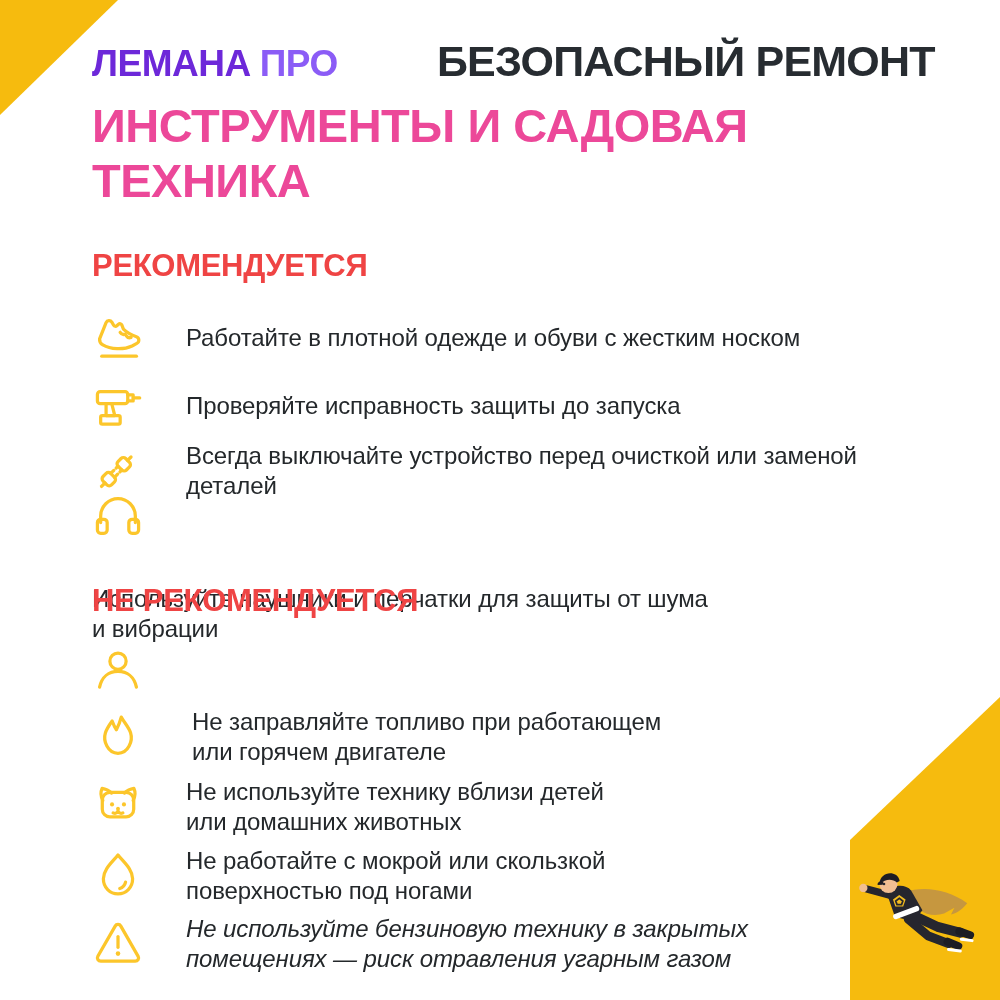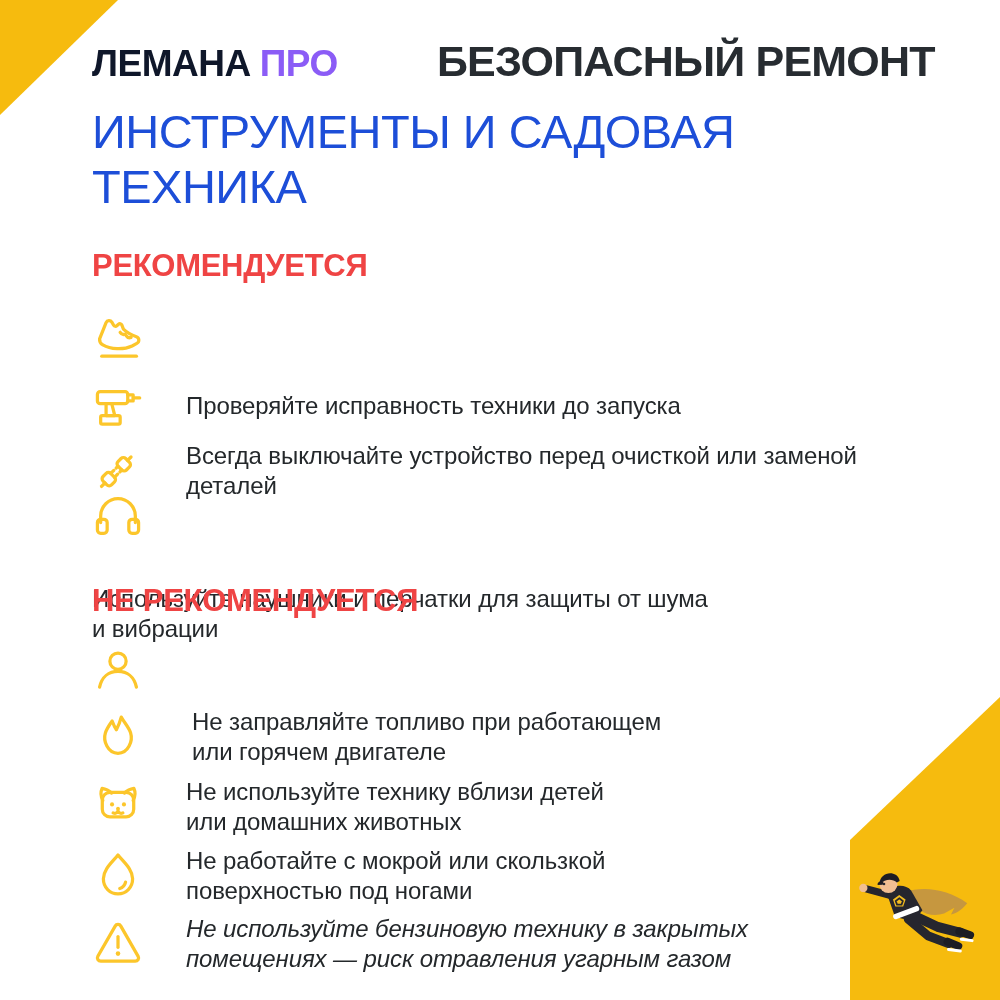--- a/index.html
+++ b/index.html
@@ -13,27 +13,27 @@
   .corner-tl{
     left:0;top:0;width:118px;height:115px;background:#F6BB0E;
     clip-path:polygon(0 0,100% 0,0 100%);
   }
   .corner-br{
     left:850px;top:697px;width:150px;height:303px;background:#F6BB0E;
     clip-path:polygon(100% 0,100% 100%,0 100%,0 47.2%);
   }
   
   .logo{left:92px;top:44px;font-size:37px;font-weight:900;letter-spacing:-0.5px;line-height:40px;white-space:nowrap;}
-  .logo .dark{color:#0f172a;}
+  .logo .dark{color:#6d28d9;}
   .logo .accent{color:#8b5cf6;margin-left:9px;}
   .program-title{left:437px;top:38px;font-size:43px;font-weight:800;letter-spacing:-0.8px;line-height:46px;color:#272C31;white-space:nowrap;}
   
   .page-title{
-    left:92px;top:104px;width:820px;font-size:47px;font-weight:400;
-    letter-spacing:-0.5px;line-height:55px;color:#1d4ed8;white-space:pre-line;
+    left:92px;top:98px;width:820px;font-size:47px;font-weight:700;
+    letter-spacing:-0.5px;line-height:55px;color:#ec4899;white-space:pre-line;
   }
   .section-heading{font-size:31px;font-weight:800;letter-spacing:-0.3px;line-height:32px;color:#ef4444;white-space:nowrap;}
   #sec-rec-heading{left:92px;top:250px;}
   #sec-not-heading{left:92px;top:585px;}
   
   .item{position:absolute;left:92px;display:flex;gap:42px;width:830px;}
   .item .icon{width:52px;height:52px;flex:none;}
   .item .icon svg{width:52px;height:52px;display:block;}
   .item .text{
     font-size:24px;line-height:30px;color:#24282B;white-space:pre-line;
@@ -65,33 +65,34 @@
 
 <div class="item single" id="item-r1">
   <span class="icon">
     <svg viewBox="0 0 48 48">
         <path class="ic" d="M7 22 L13 7 C14 4.8 17 4.5 18.3 6.6 L20 9.5 C20.6 10.5 22 10.7 22.9 9.9 L24.5 8.5 C25.5 7.6 27 8 27.5 9.2 L29 13 C32.5 16.5 37 18.6 41 20 C43.8 21 44 24.8 41.4 26.2 L37 28.6 C29 32.4 17 31.8 10 27.6 C7.6 26.2 6.8 24.4 7 22 Z"></path>
         <path class="ic" d="M26 16 C27 17.6 29 18.3 30.6 17.7"></path>
         <path class="ic" d="M31.5 19 C32.5 20.6 34.5 21.3 36.1 20.7"></path>
         <path class="ic" d="M9 38 H41"></path>
       </svg>
   </span>
+  <div class="text">Работайте в плотной одежде и обуви с жестким носком</div>
 </div>
 
 <div class="item single" id="item-r2">
   <span class="icon">
     <svg viewBox="0 0 48 48">
         <rect class="ic" x="5" y="8" width="28" height="11" rx="2.5"></rect>
         <path class="ic" d="M33 11 H38 V16.5 H33"></path>
         <path class="ic" d="M38 13.8 H44"></path>
         <path class="ic" d="M13 19 V30 H21 L18.2 19"></path>
         <rect class="ic" x="8" y="30" width="18" height="8" rx="1.5"></rect>
       </svg>
   </span>
-  <div class="text">Проверяйте исправность техники до запуска</div>
+  <div class="text">Проверяйте исправность защиты до запуска</div>
 </div>
 
 <div class="item double" id="item-r3">
   <span class="icon">
     <svg viewBox="0 0 48 48">
         <g transform="rotate(-45 24 24)">
           <path class="ic" d="M2.5 24 H7"></path>
           <rect class="ic" x="7" y="18.5" width="10" height="11" rx="3"></rect>
           <path class="ic" d="M17 21.5 H21"></path>
           <path class="ic" d="M17 26.5 H21"></path>

